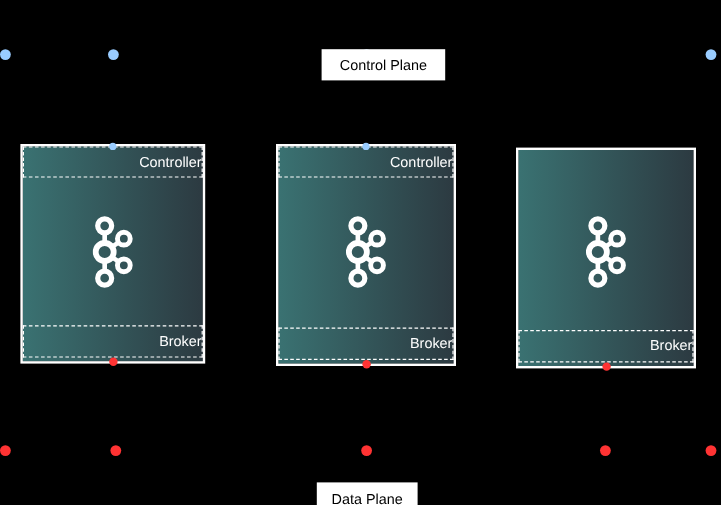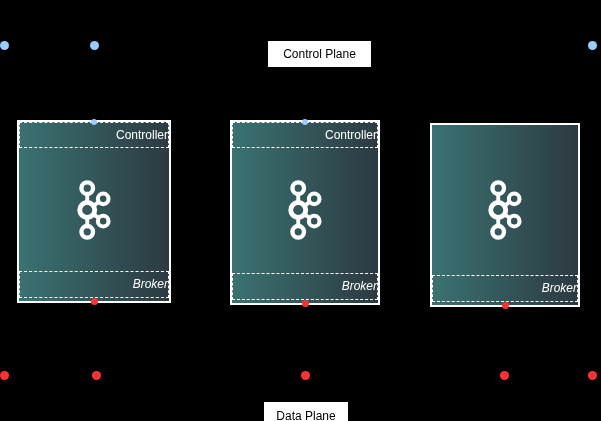--- a/index.html
+++ b/index.html
@@ -23,21 +23,21 @@
   #node-1{left:17px;top:120px;width:154px;height:183px;}
   #node-2{left:230px;top:120px;width:150px;height:185px;}
   #node-3{left:430px;top:123px;width:150px;height:184px;}
 
   .strip{
     position:absolute;left:0;right:0;box-sizing:border-box;
     border:1px dashed #ffffff;
     color:#ffffff;font-size:12px;text-align:right;
   }
   .strip-controller{top:0;height:26px;line-height:24px;}
-  .strip-broker{bottom:3px;height:27px;line-height:25px;font-style:italic;}
+  .strip-broker{bottom:3px;height:27px;line-height:25px;}
 
   .kafka{
     position:absolute;left:50%;transform:translateX(-50%);
     width:34px;height:60px;
   }
   #node-1 .kafka,#node-2 .kafka{top:58px;}
   #node-3 .kafka{top:55px;}
 
   .ep{position:absolute;border-radius:50%;z-index:2;}
   .ep-blue{background:#99CCFF;}

